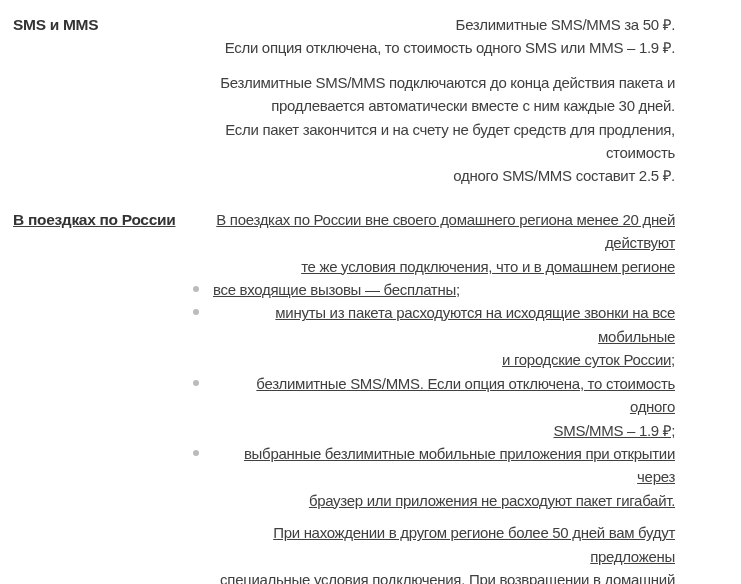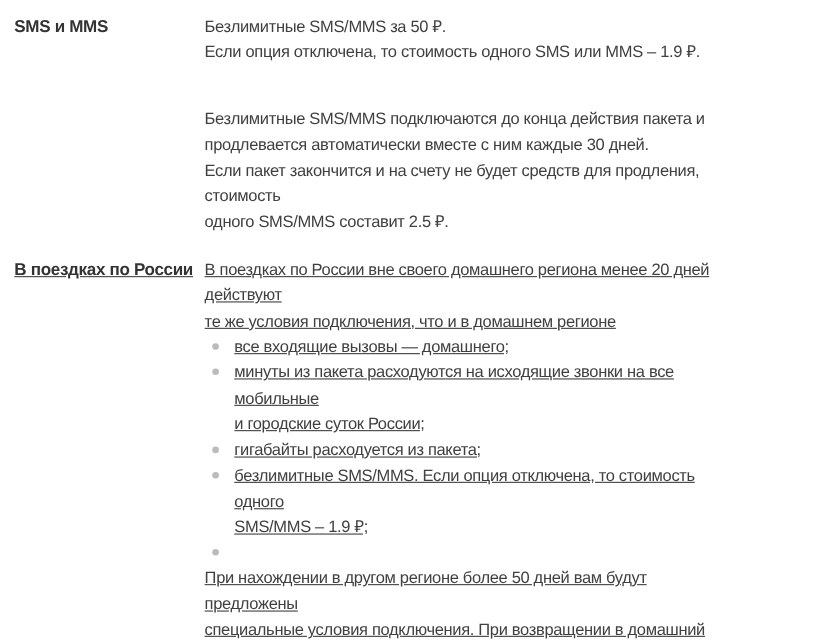--- a/index.html
+++ b/index.html
@@ -22,26 +22,26 @@
     grid-template-columns: 173px 1fr;
     align-items: start;
   }
   .row + .row { margin-top: 20px; text-decoration: underline; }
   .label {
     font-weight: bold;
     font-size: 15.5px;
     color: #333333;
     padding-top: 0;
   }
-  .content { max-width: 549px; }
+  .content { max-width: 549px; text-align: right; }
   .content p {
     margin: 0;
     white-space: pre-line;
   }
-  .content p + p { margin-top: 37px; }
+  .content p + p { margin-top: 11px; }
   ul.bullets {
     list-style: none;
     margin: 0;
     padding: 0;
   }
   ul.bullets li {
     display: flex;
     align-items: flex-start;
     padding-left: 7px;
   }
@@ -75,38 +75,36 @@
   </section>
 
   <section class="row">
     <div class="label">В поездках по России</div>
     <div class="content">
       <p>В поездках по России вне своего домашнего региона менее 20 дней действуют
 те же условия подключения, что и в домашнем регионе</p>
       <ul class="bullets">
         <li>
           <span class="dot"></span>
-          <span class="bullet-text">все входящие вызовы — домашнего;</span>
+          <span class="bullet-text">все входящие вызовы — бесплатны;</span>
         </li>
         <li>
           <span class="dot"></span>
           <span class="bullet-text">минуты из пакета расходуются на исходящие звонки на все мобильные
 и городские суток России;</span>
         </li>
         <li>
           <span class="dot"></span>
-          <span class="bullet-text">гигабайты расходуется из пакета;</span>
-        </li>
-        <li>
-          <span class="dot"></span>
           <span class="bullet-text">безлимитные SMS/MMS. Если опция отключена, то стоимость одного
 SMS/MMS – 1.9 ₽;</span>
         </li>
         <li>
           <span class="dot"></span>
+          <span class="bullet-text">выбранные безлимитные мобильные приложения при открытии через
+браузер или приложения не расходуют пакет гигабайт.</span>
         </li>
       </ul>
       <p class="outro">При нахождении в другом регионе более 50 дней вам будут предложены
 специальные условия подключения. При возвращении в домашний регион,
 возврат на тарифные пакеты домашнего региона произойдет после
 завершения текущего пакета или в течение суток, если пакет не был
 подключен.</p>
     </div>
   </section>
 

